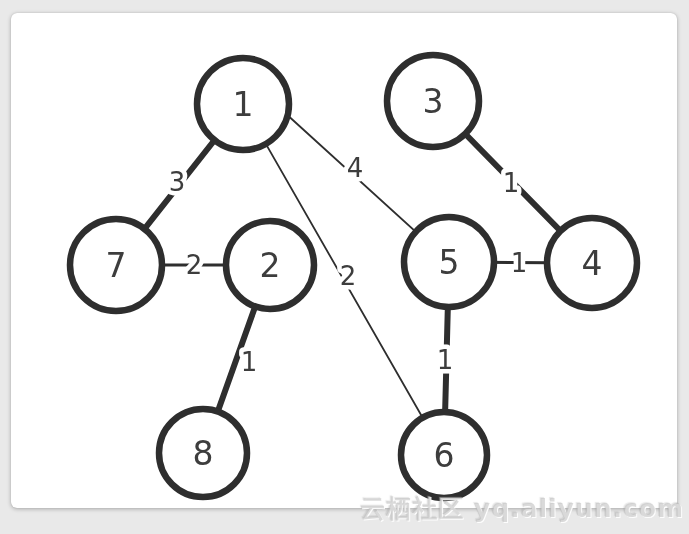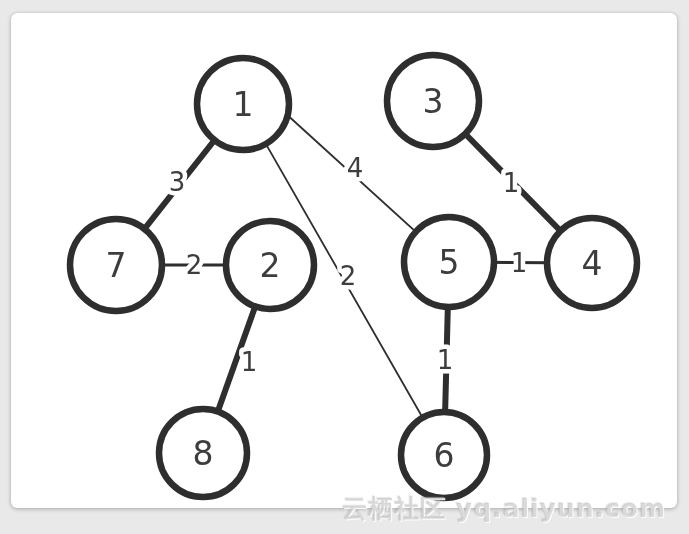--- a/index.html
+++ b/index.html
@@ -48,21 +48,21 @@
     font-family: "DejaVu Sans", "Liberation Sans", sans-serif;
     font-size: 26px;
     text-anchor: middle;
     paint-order: stroke;
     stroke: #ffffff;
     stroke-width: 9px;
     stroke-linejoin: round;
   }
   .watermark {
     position: absolute;
-    right: 23px;
+    right: 5px;
     bottom: 9px;
     font-size: 25px;
     font-weight: bold;
     letter-spacing: 1px;
     color: rgba(190,190,190,0.55);
     text-shadow: 1px 1px 0 rgba(255,255,255,0.9), -1px -1px 1px rgba(120,120,120,0.18);
     white-space: nowrap;
     pointer-events: none;
   }
 </style>

